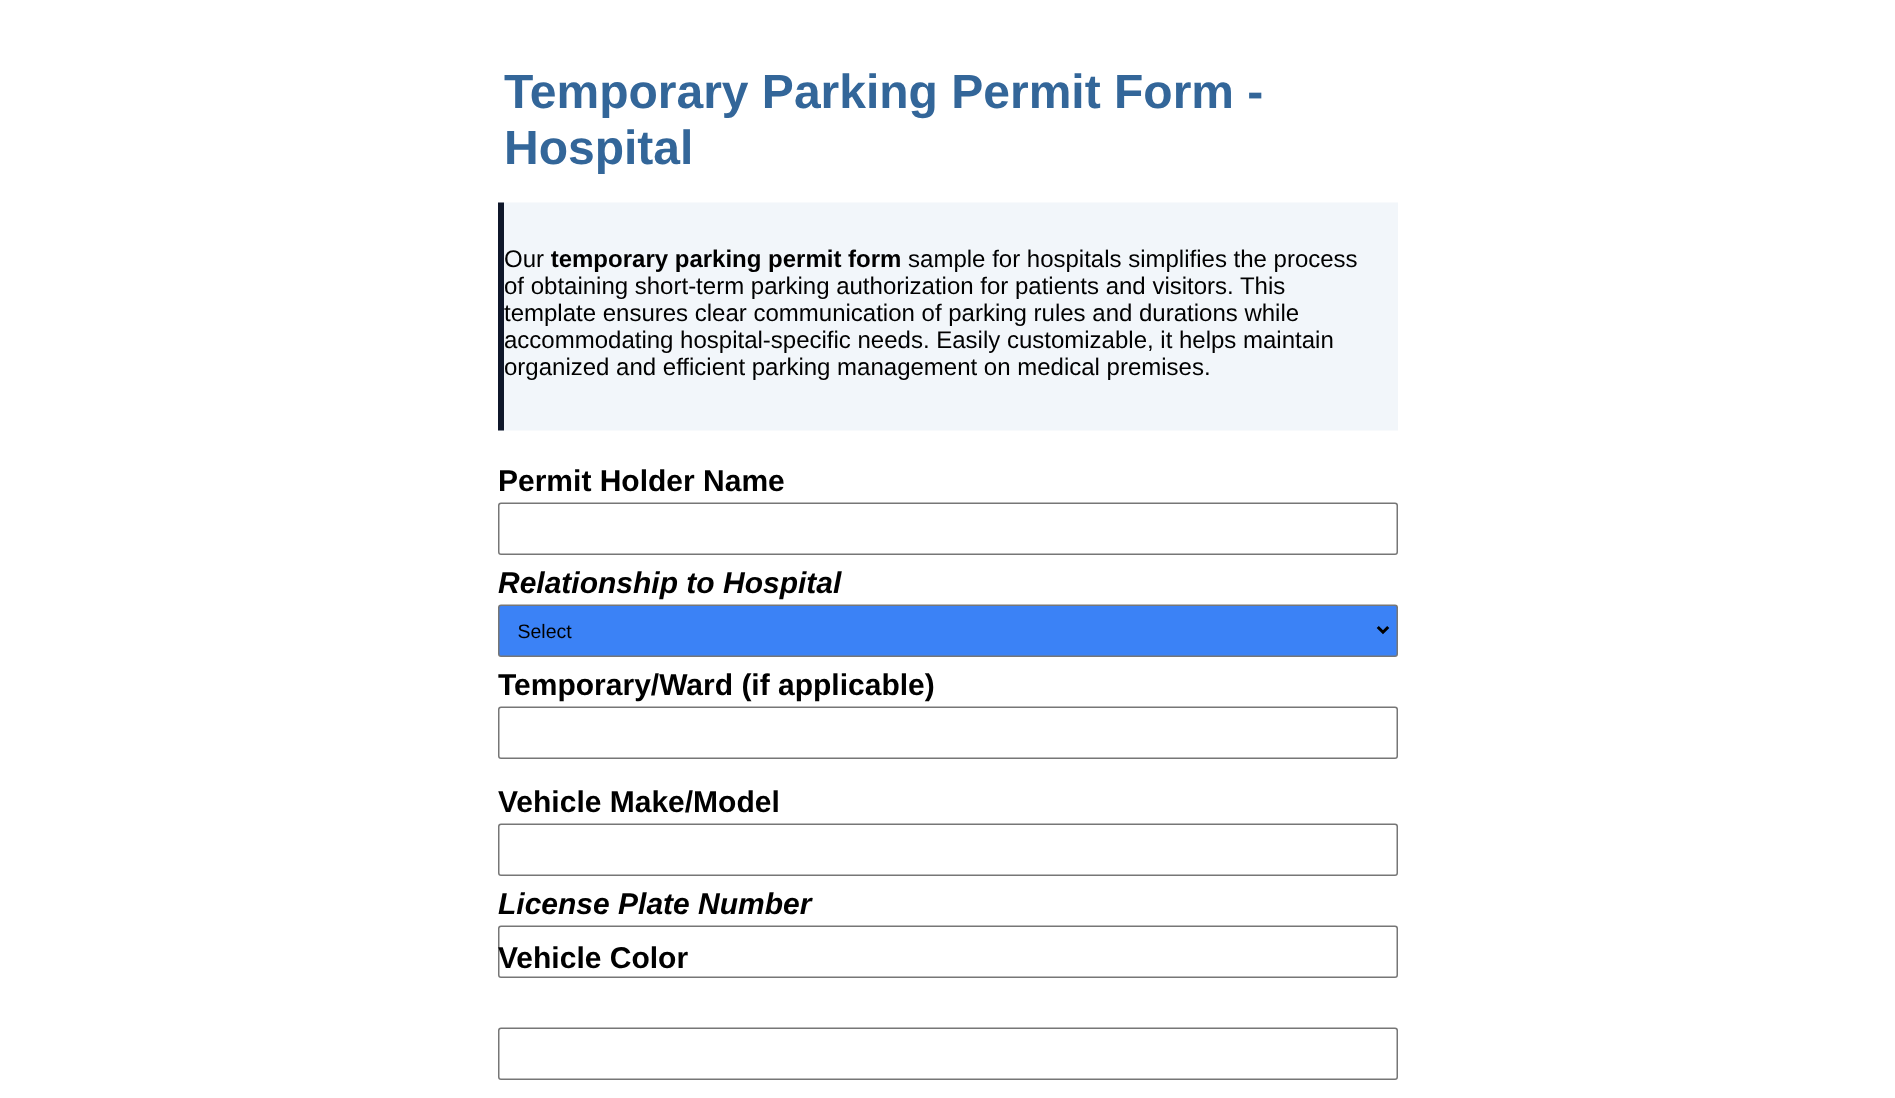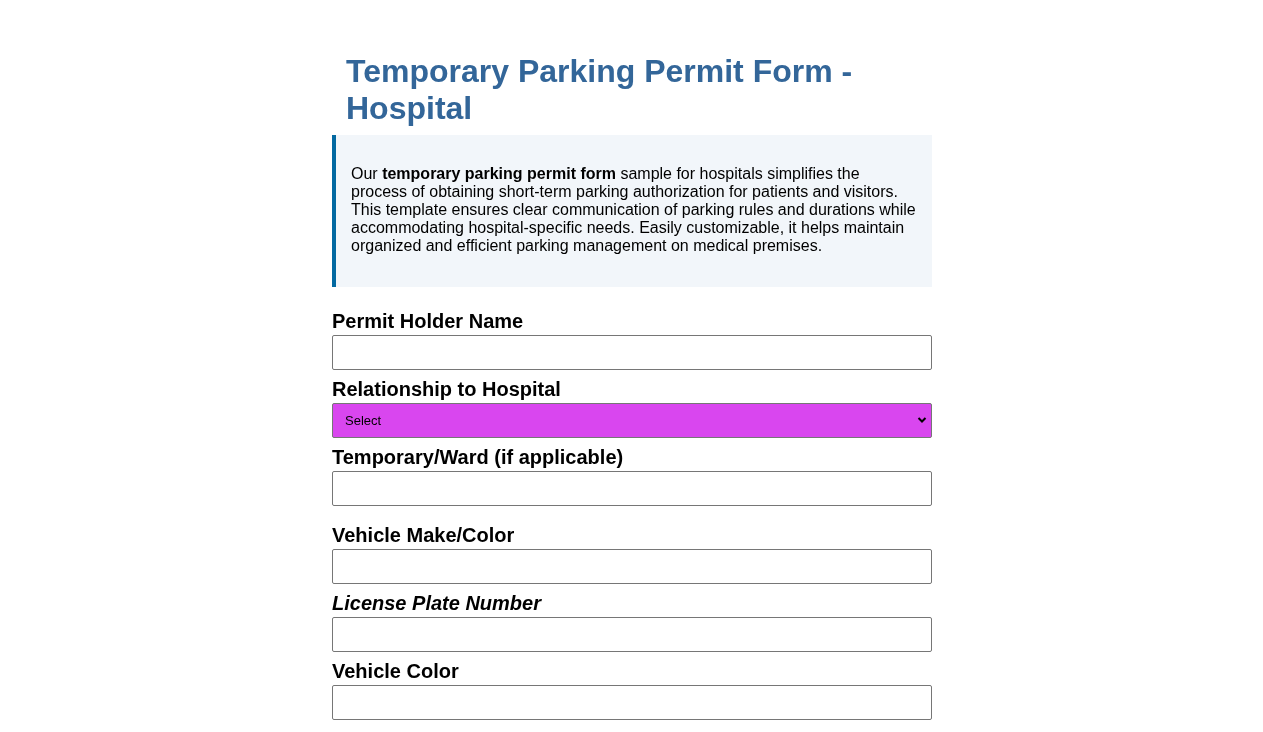--- a/index.html
+++ b/index.html
@@ -14,41 +14,41 @@
       font-family: "Liberation Sans", sans-serif;
       color: #000;
     }
     .container {
       position: absolute;
       left: 332px;
       top: 0;
       width: 600px;
     }
     h1.title {
-      margin: 14px;
+      margin: 4px;
       position: absolute;
       top: 39px;
       left: 0;
       width: 600px;
       font-family: "Liberation Sans", sans-serif;
       font-weight: bold;
       font-size: 32px;
       line-height: 37px;
       color: #336699;
     }
     .intro {
       position: absolute;
       top: 135px;
       left: 0;
       width: 600px;
       height: 152px;
       box-sizing: border-box;
       background: #f2f6fa;
-      border-left: 4px solid #0369a1;
-      padding: 30px 15px 0 15px;
+      border-left: 4px solid #0f172a;
+      padding: 30px 15px 0 0;
       font-size: 16px;
       line-height: 18px;
     }
     .intro p { margin: 0; }
     .intro b { font-weight: bold; }
     .field-label {
       position: absolute;
       left: 0;
       font-size: 20px;
       font-weight: bold;
@@ -69,21 +69,21 @@
       margin: 0;
     }
     .select-box {
       position: absolute;
       left: 0;
       width: 600px;
       height: 35px;
       box-sizing: border-box;
       border: 1px solid #767676;
       border-radius: 2px;
-      background: #d946ef;
+      background: #3b82f6;
       font-size: 13px;
       cursor: default;
     }
     .select-box .select-value {
       position: absolute;
       left: 12px;
       top: 9px;
       line-height: 15px;
     }
     .select-box .chevron {
@@ -101,33 +101,33 @@
 
   <h1 class="title">Temporary Parking Permit Form - Hospital</h1>
 
   <div class="intro">
     <p><span>Our </span><b>temporary parking permit form</b><span> sample for hospitals simplifies the process of obtaining short-term parking authorization for patients and visitors. This template ensures clear communication of parking rules and durations while accommodating hospital-specific needs. Easily customizable, it helps maintain organized and efficient parking management on medical premises.</span></p>
   </div>
 
   <label class="field-label" style="top:312px;">Permit Holder Name</label>
   <input class="field-input" type="text" style="top: 335px;" placeholder="">
 
-  <label class="field-label" style="top:380px;">Relationship to Hospital</label>
+  <label class="field-label" style="top:380px;font-style:italic;">Relationship to Hospital</label>
   <div class="select-box" style="top:403px;">
     <span class="select-value">Select</span>
     <svg class="chevron" viewBox="0 0 10 10">
       <polyline points="1.5,3 5,6.5 8.5,3" fill="none" stroke="#000" stroke-width="2"></polyline>
     </svg>
   </div>
 
   <label class="field-label" style="top:448px;">Temporary/Ward (if applicable)</label>
   <input class="field-input" type="text" style="top: 471px;" placeholder="">
 
-  <label class="field-label" style="top:526px;">Vehicle Make/Color</label>
+  <label class="field-label" style="top:526px;">Vehicle Make/Model</label>
   <input class="field-input" type="text" style="top: 549px;" placeholder="">
 
   <label class="field-label" style="top:594px;font-style:italic;">License Plate Number</label>
   <input class="field-input" type="text" style="top: 617px;" placeholder="">
 
-  <label class="field-label" style="top:662px;">Vehicle Color</label>
+  <label class="field-label" style="top:630px;">Vehicle Color</label>
   <input class="field-input" type="text" style="top: 685px;" placeholder="">
 
 </div>
 
 </body></html>

